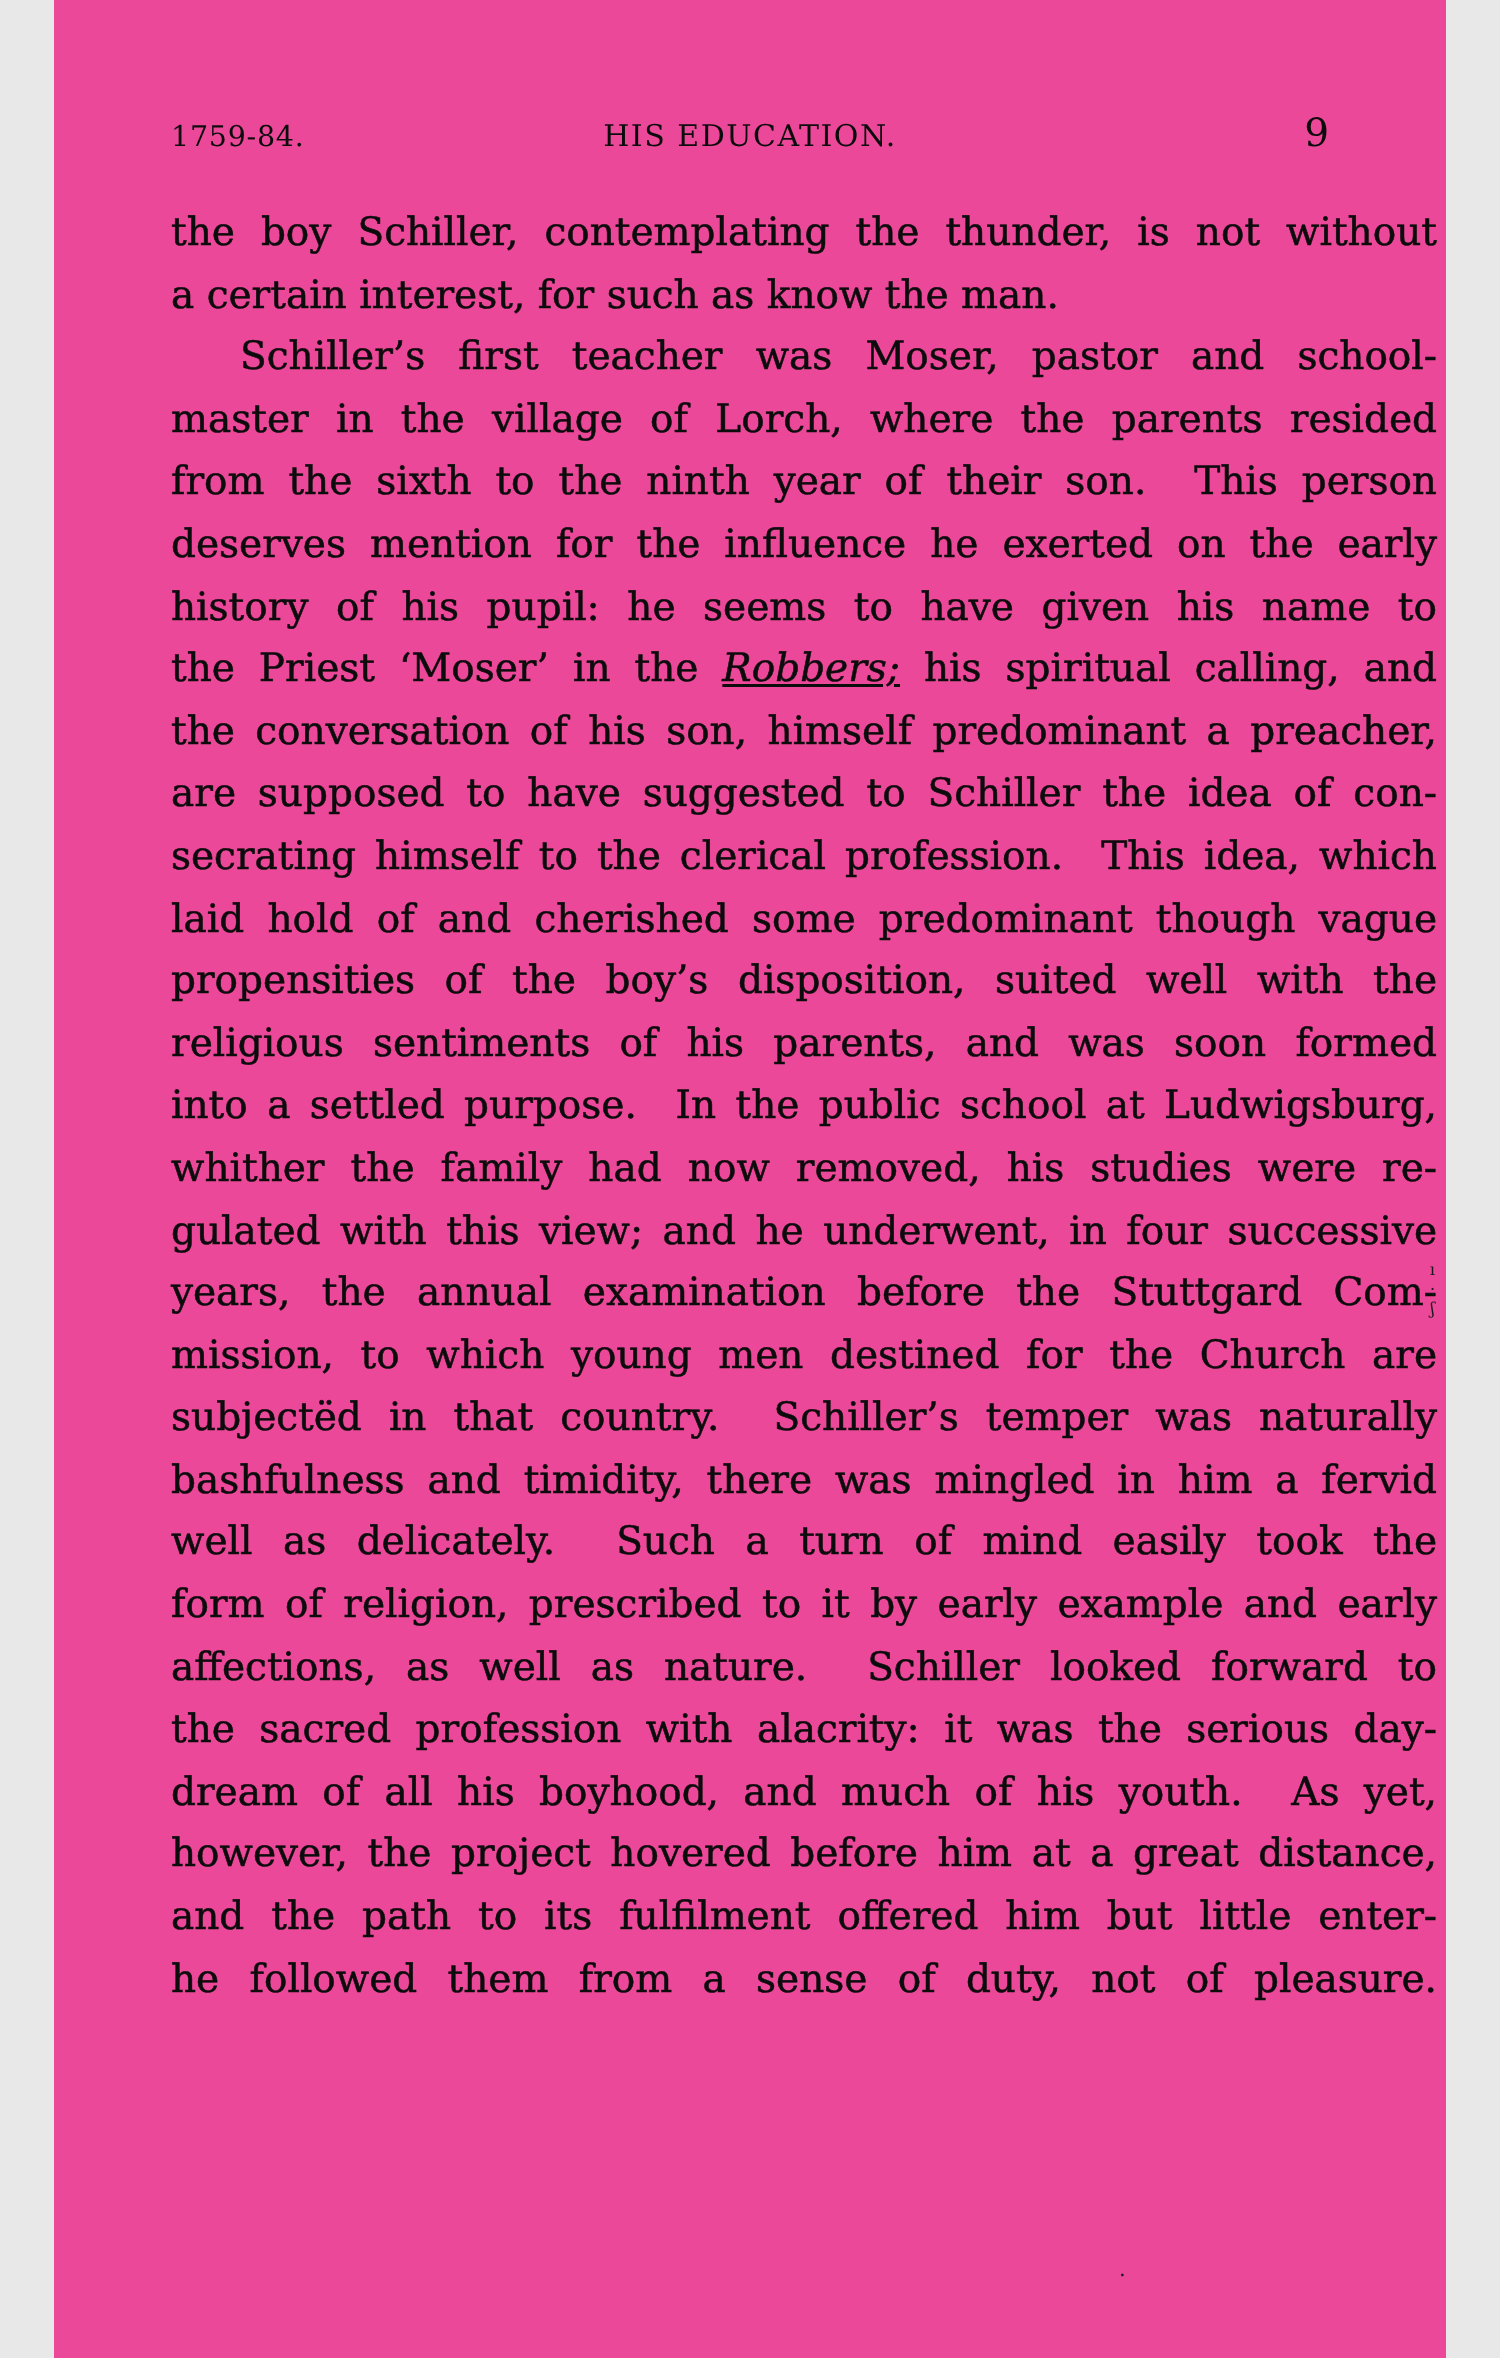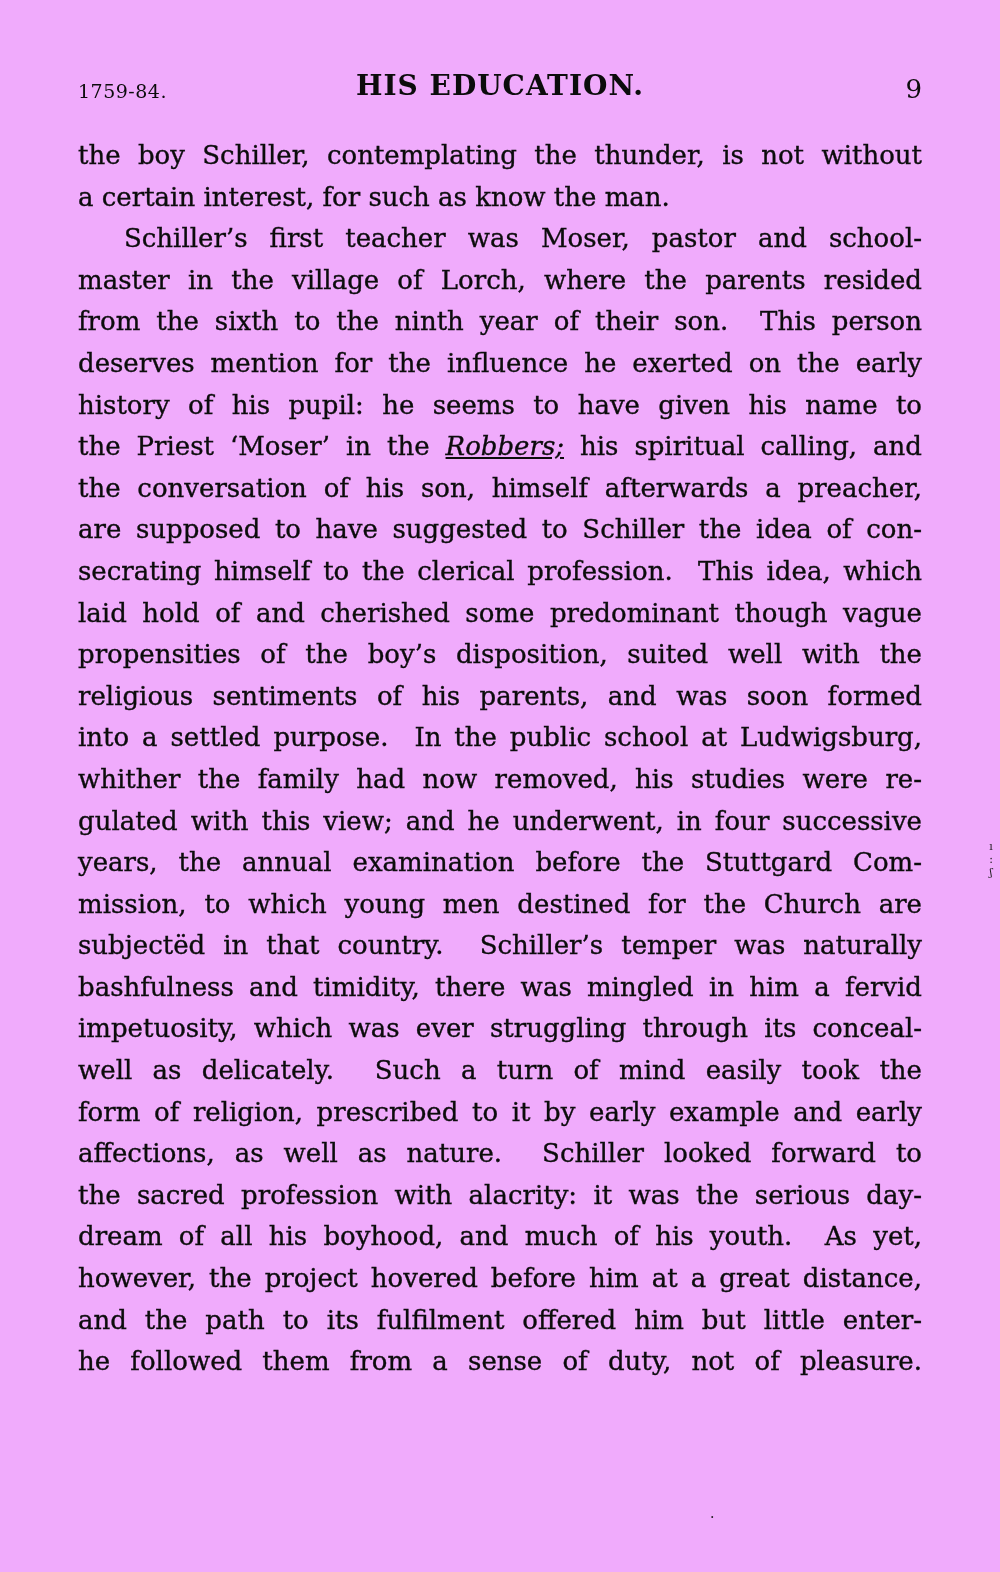--- a/index.html
+++ b/index.html
@@ -1,21 +1,21 @@
 <!DOCTYPE html>
 <html><head>
 <meta charset="utf-8">
 <style>
   html, body { margin: 0; padding: 0; background: #e8e8e8; }
   .page {
     position: relative;
-    width: 1000px;
+    width: 928px;
     height: 1572px;
     margin: 0 auto;
-    background: #f0abfc;
+    background: #ec4899;
     color: #0c0c0c;
     font-family: "DejaVu Serif", "Liberation Serif", serif;
     overflow: hidden;
   }
   
   .header {
     position: absolute;
     top: 70px;
     left: 78px;
     right: 78px;
@@ -24,22 +24,22 @@
   .h-left {
     position: absolute;
     left: 0; bottom: 2px;
     font-size: 19px;
     letter-spacing: 0.5px;
   }
   .h-center {
     position: absolute;
     left: 0; right: 0; bottom: 2px;
     text-align: center;
-    font-size: 28px;
-    font-weight: bold;
+    font-size: 20px;
+    font-weight: normal;
     letter-spacing: 1px;
   }
   .h-right {
     position: absolute;
     right: 0; bottom: 0;
     font-size: 26px;
   }
   
   .body {
     position: absolute;
@@ -90,34 +90,33 @@
         <div class="line">the boy Schiller, contemplating the thunder, is not without</div>
         <div class="line ragged">a certain interest, for such as know the man.</div>
       </div>
       <div>
         <div class="line first-indent">Schiller’s first teacher was Moser, pastor and school-</div>
         <div class="line">master in the village of Lorch, where the parents resided</div>
         <div class="line">from the sixth to the ninth year of their son.&nbsp; This person</div>
         <div class="line">deserves mention for the influence he exerted on the early</div>
         <div class="line">history of his pupil: he seems to have given his name to</div>
         <div class="line">the Priest ‘Moser’ in the <i>Robbers;</i> his spiritual calling, and</div>
-        <div class="line">the conversation of his son, himself afterwards a preacher,</div>
+        <div class="line">the conversation of his son, himself predominant a preacher,</div>
         <div class="line">are supposed to have suggested to Schiller the idea of con-</div>
         <div class="line">secrating himself to the clerical profession.&nbsp; This idea, which</div>
         <div class="line">laid hold of and cherished some predominant though vague</div>
         <div class="line">propensities of the boy’s disposition, suited well with the</div>
         <div class="line">religious sentiments of his parents, and was soon formed</div>
         <div class="line">into a settled purpose.&nbsp; In the public school at Ludwigsburg,</div>
         <div class="line">whither the family had now removed, his studies were re-</div>
         <div class="line">gulated with this view; and he underwent, in four successive</div>
         <div class="line">years, the annual examination before the Stuttgard Com-</div>
         <div class="line">mission, to which young men destined for the Church are</div>
         <div class="line">subjectëd in that country.&nbsp; Schiller’s temper was naturally</div>
         <div class="line">bashfulness and timidity, there was mingled in him a fervid</div>
-        <div class="line">impetuosity, which was ever struggling through its conceal-</div>
         <div class="line">well as delicately.&nbsp; Such a turn of mind easily took the</div>
         <div class="line">form of religion, prescribed to it by early example and early</div>
         <div class="line">affections, as well as nature.&nbsp; Schiller looked forward to</div>
         <div class="line">the sacred profession with alacrity: it was the serious day-</div>
         <div class="line">dream of all his boyhood, and much of his youth.&nbsp; As yet,</div>
         <div class="line">however, the project hovered before him at a great distance,</div>
         <div class="line">and the path to its fulfilment offered him but little enter-</div>
         <div class="line">he followed them from a sense of duty, not of pleasure.</div>
       </div>
     </div>

